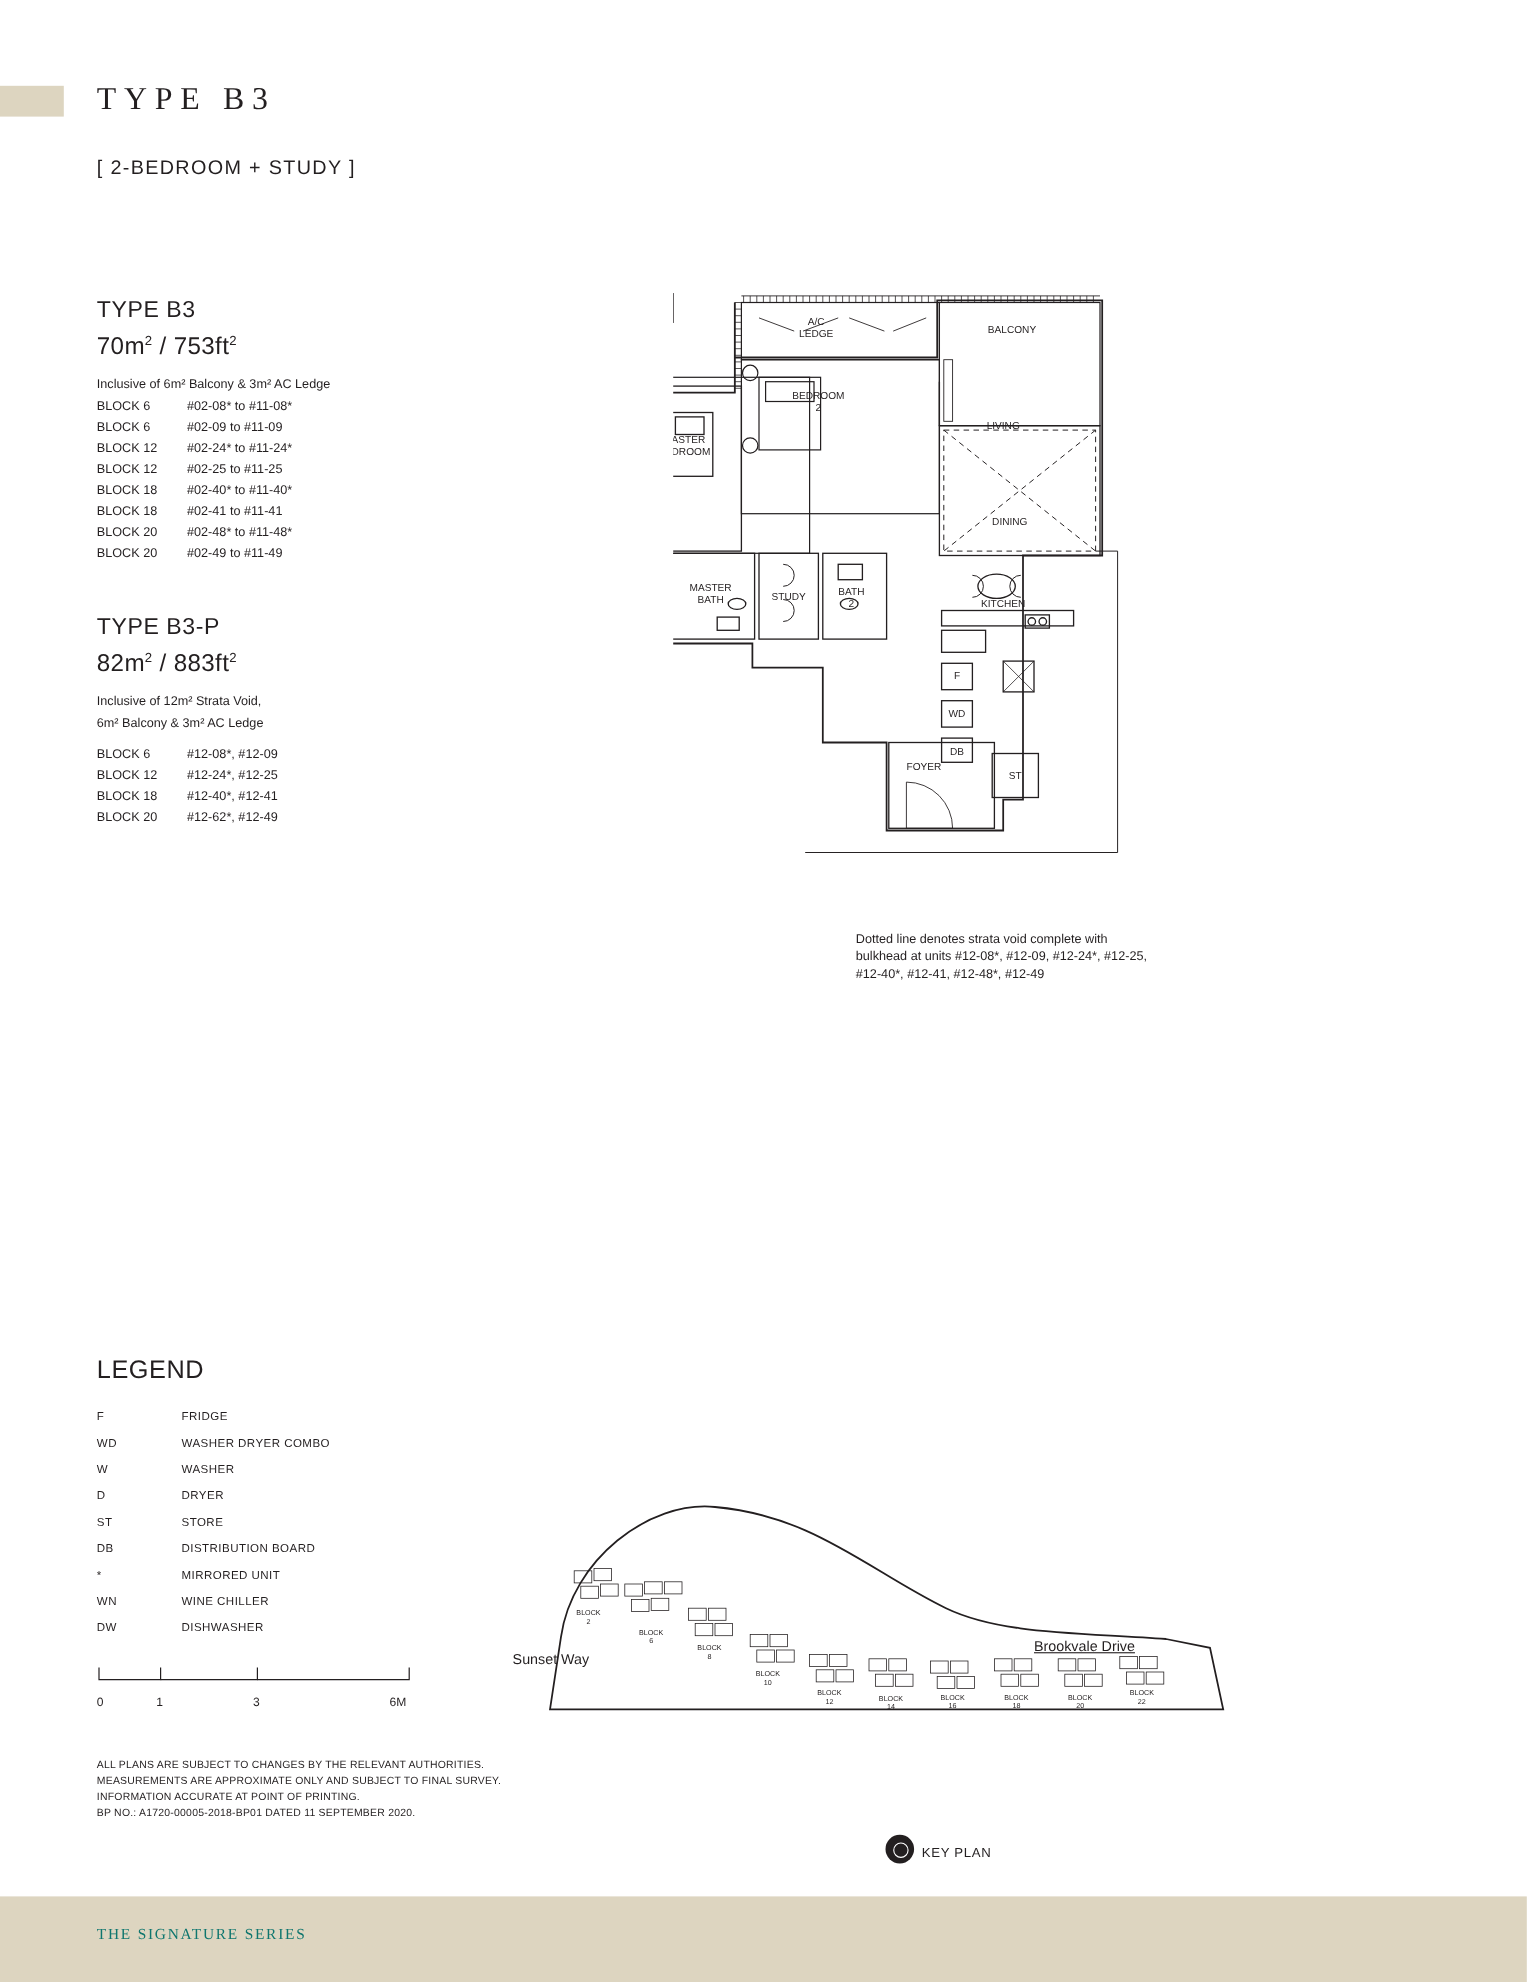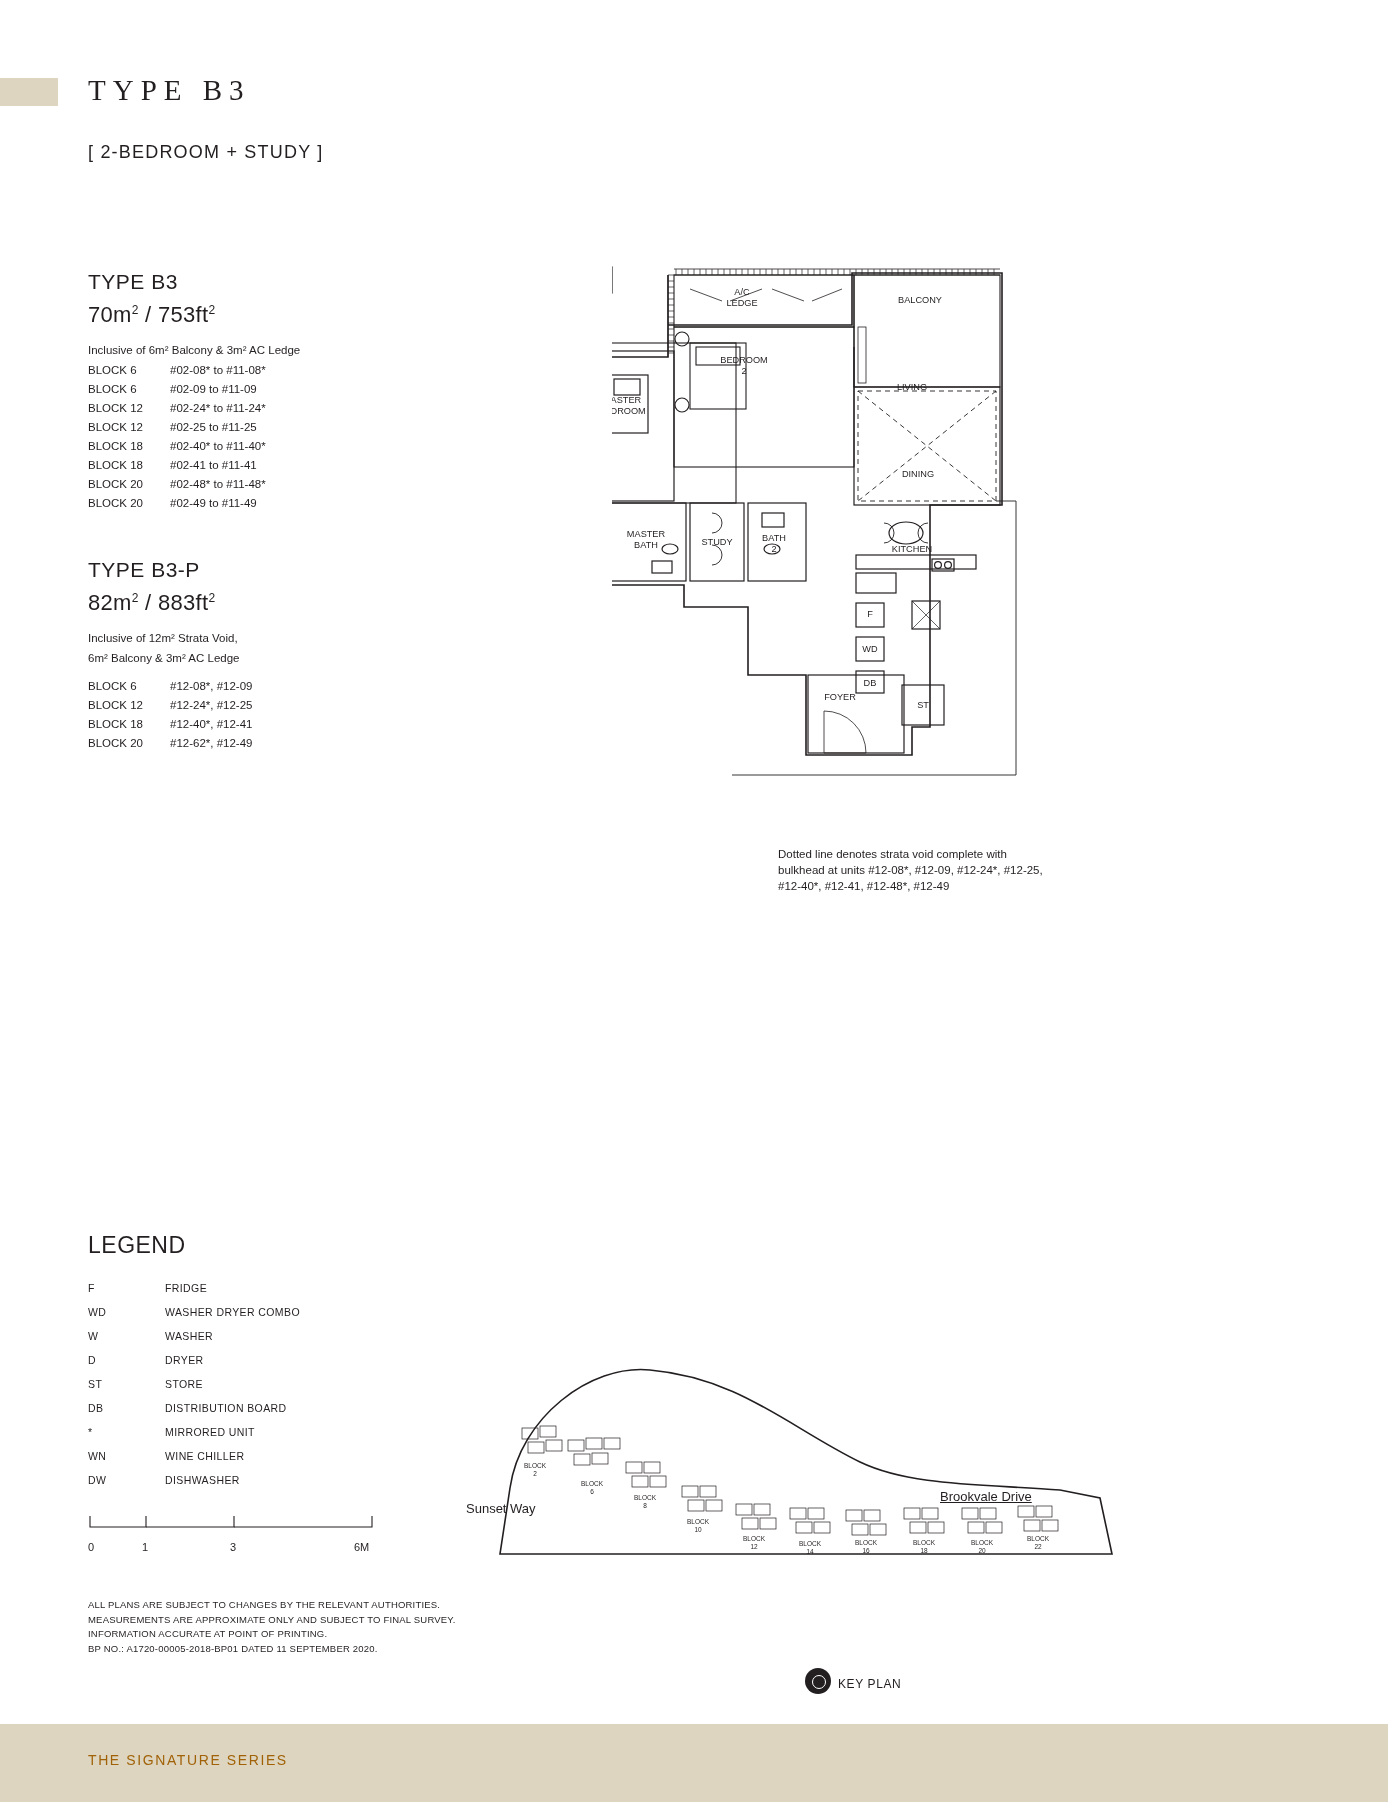--- a/index.html
+++ b/index.html
@@ -51,21 +51,21 @@
   .keyplan{position:absolute;left:440px;top:1358px;width:760px;height:300px;}
   .kp-label{position:absolute;font-size:13px;color:#231f20;}
   .kp-sunset{left:466px;top:1501px;}
   .kp-brook{left:940px;top:1489px;text-decoration:underline;}
   .kp-title{position:absolute;left:838px;top:1677px;font-size:12px;letter-spacing:.6px;}
   .kp-badge{position:absolute;left:805px;top:1668px;width:26px;height:26px;border-radius:50%;background:#231f20;}
   .kp-badge:after{content:"";position:absolute;left:7px;top:7px;width:12px;height:12px;border-radius:50%;border:1.6px solid #fff;}
 
   
   .footer-band{position:absolute;left:0;top:1724px;width:1388px;height:78px;background:#ddd5c0;}
-  .footer-text{position:absolute;left:88px;top:1752px;font-family:Liberation Sans, sans-serif;font-size:14px;letter-spacing:1.6px;color:#a16207;}
+  .footer-text{position:absolute;left:88px;top:1752px;font-family:Liberation Serif, serif;font-size:14px;letter-spacing:1.6px;color:#0f766e;}
 </style>
 </head>
 <body>
 
 <div class="page">
 
   <div class="tan-tab"></div>
   <div class="title">TYPE B3</div>
   <div class="subtitle">[ 2-BEDROOM + STUDY ]</div>
 

